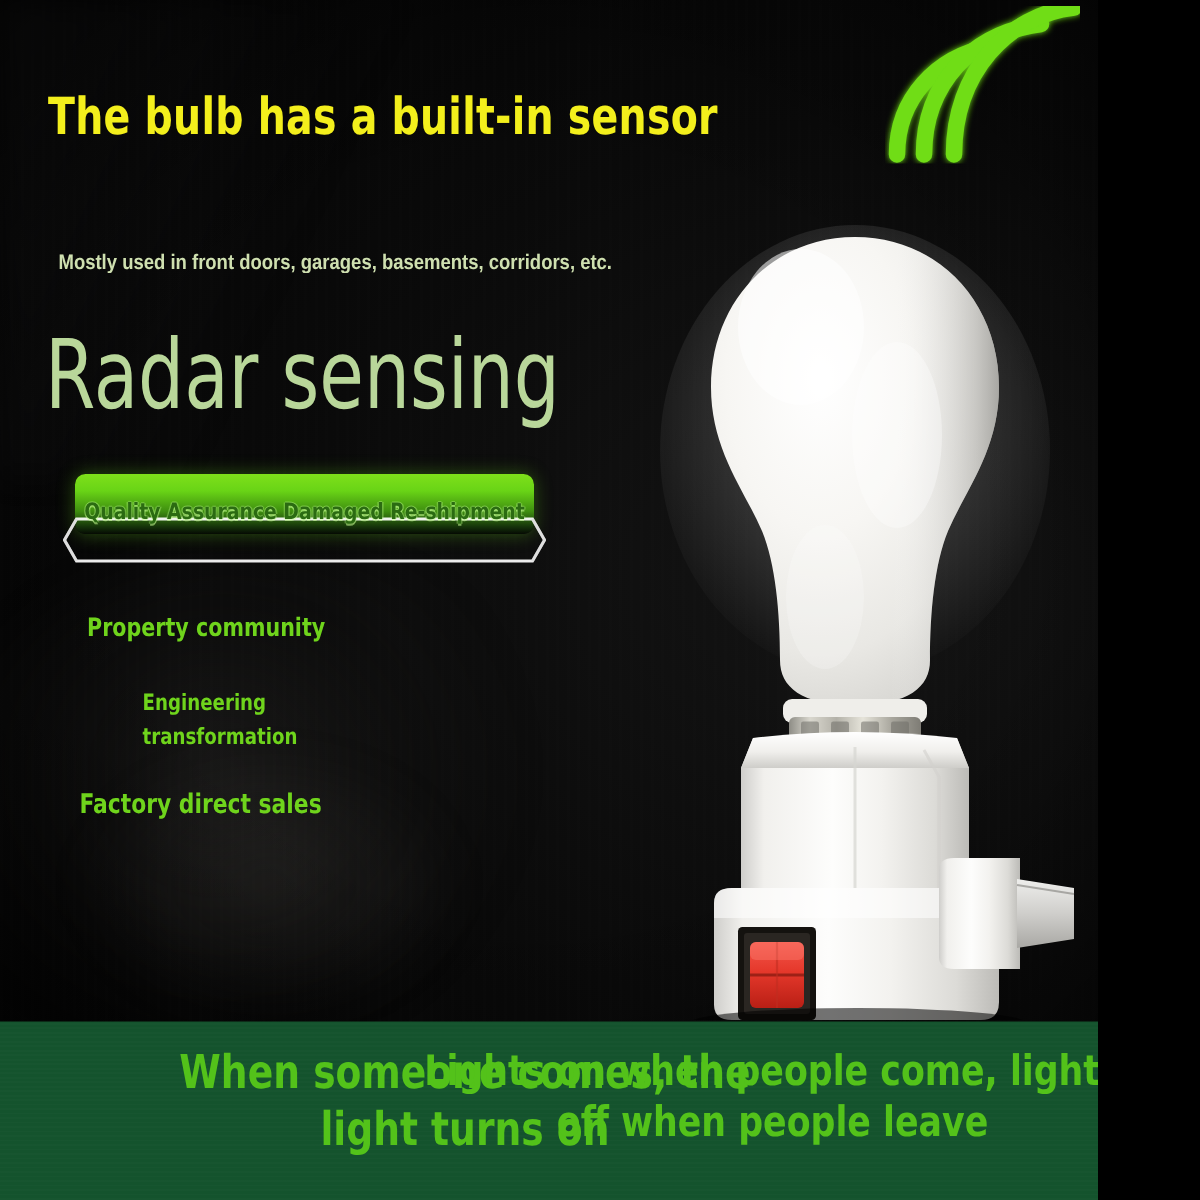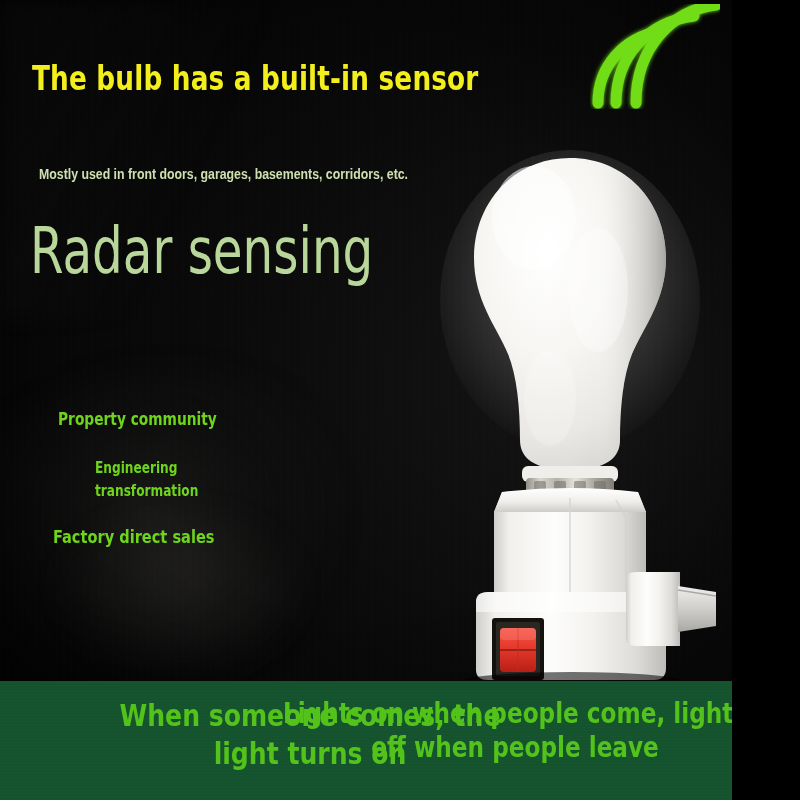--- a/index.html
+++ b/index.html
@@ -148,20 +148,31 @@
         <path d="M26,99 C26,52 58,18 104,12" stroke-width="11"></path>
         <path d="M46,99 C46,44 82,6 126,1" stroke-width="11"></path>
       </g>
     </svg>
   </div>
 
   <div class="headline">The bulb has a built-in sensor</div>
   <div class="subline">Mostly used in front doors, garages, basements, corridors, etc.</div>
   <div class="bigtitle">Radar sensing</div>
 
+  <div class="badge-wrap">
+    <div class="badge-bar"></div>
+    <div class="badge-ribbon">
+      <svg viewBox="0 0 322 36" width="322" height="36">
+        <path d="M9,4 L313,4 L321,18 L313,32 L9,32 L1,18 Z" fill="none" stroke="#ffffff" stroke-width="2" opacity=".92"></path>
+        <path d="M9,4 L1,18 L9,32" fill="none" stroke="#cfcfcf" stroke-width="2" opacity=".5"></path>
+        <path d="M313,4 L321,18 L313,32" fill="none" stroke="#cfcfcf" stroke-width="2" opacity=".5"></path>
+      </svg>
+    </div>
+    <div class="badge-text">Quality Assurance Damaged Re-shipment</div>
+  </div>
 
   <div class="kw kw1">Property community</div>
   <div class="kw kw2" style="white-space:pre-line;">Engineering
 transformation</div>
   <div class="kw kw3">Factory direct sales</div>
 
   <div class="product">
     <svg viewBox="0 0 340 540" width="340" height="540">
       <defs>
         <radialGradient id="bulbG" cx="38%" cy="30%" r="78%">

